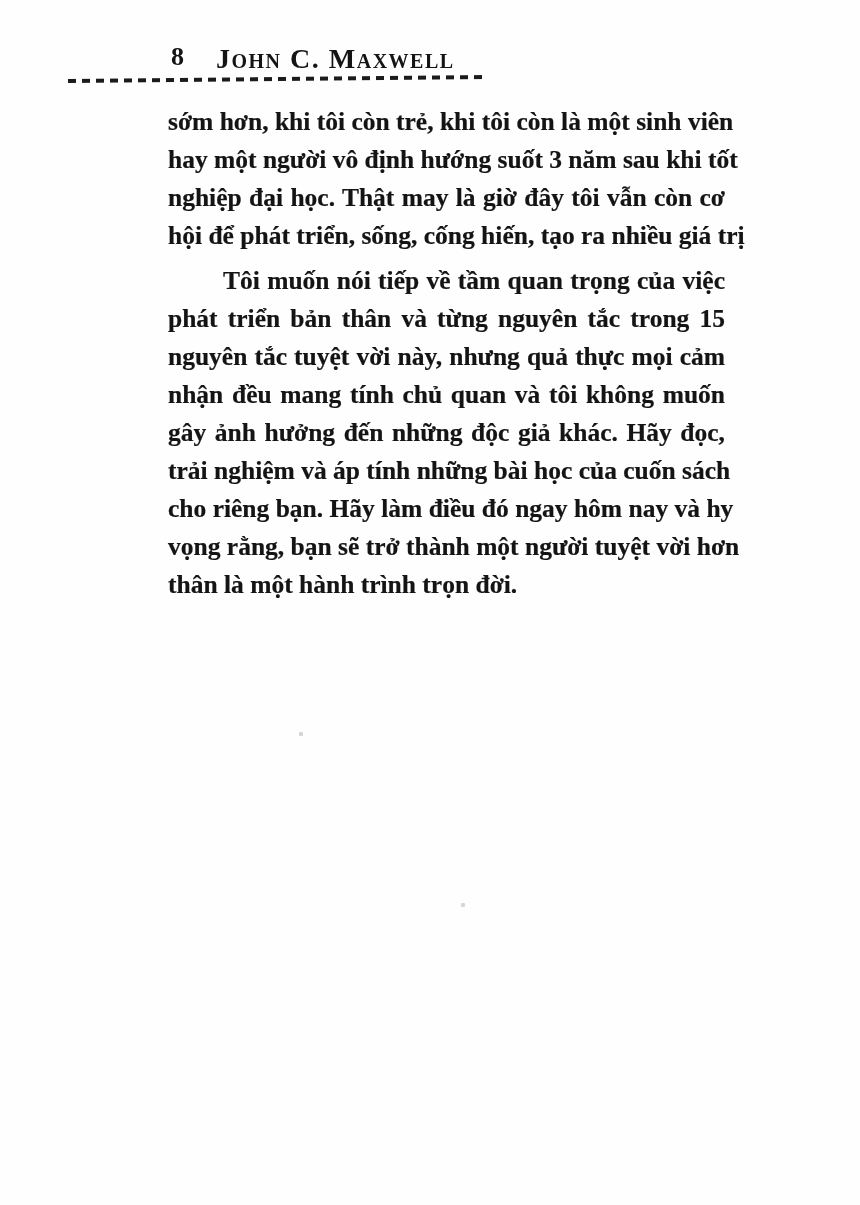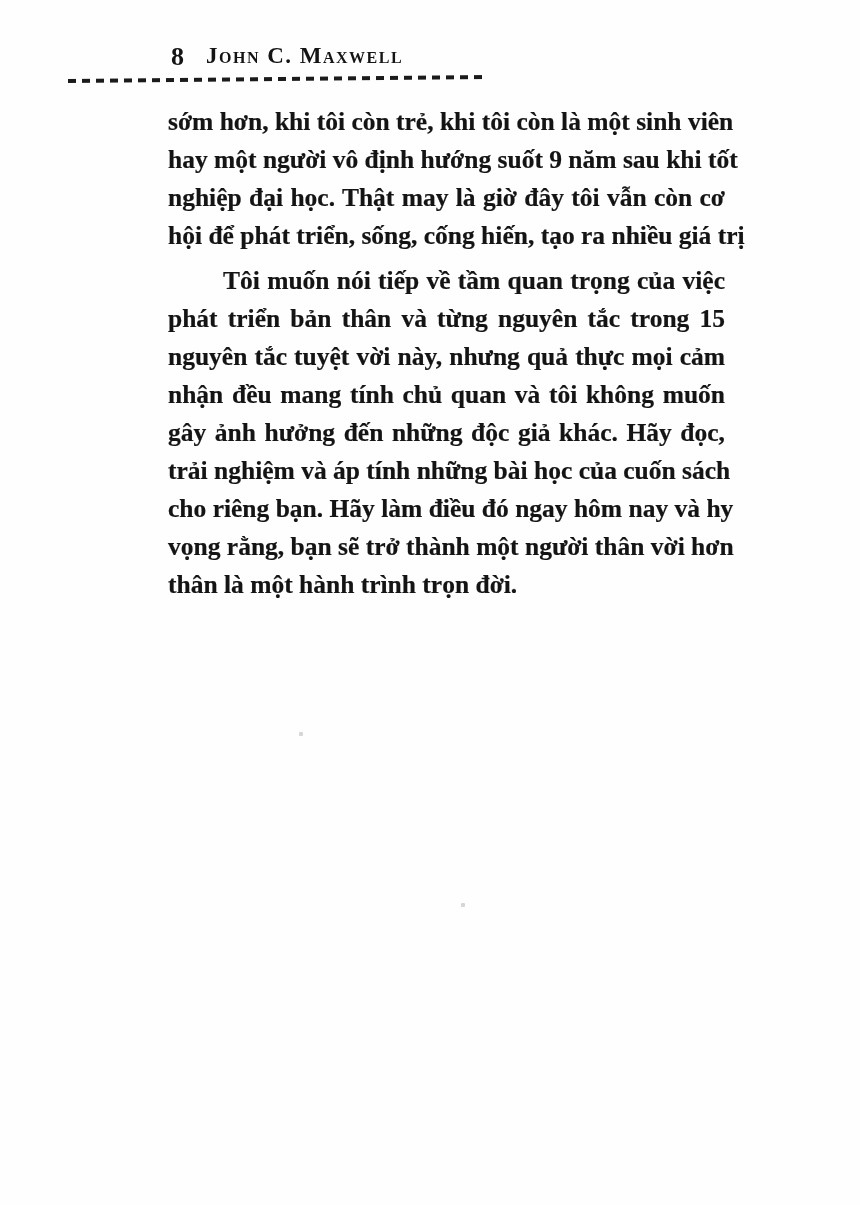--- a/index.html
+++ b/index.html
@@ -28,23 +28,23 @@
   .page-number {
     position: absolute;
     left: 171px;
     top: 0;
     font-size: 26px;
     font-weight: bold;
     letter-spacing: 0.5px;
   }
   .running-title {
     position: absolute;
-    left: 206px;
+    left: 216px;
     top: 1px;
-    font-size: 23px;
+    font-size: 28px;
     font-weight: bold;
     font-variant: small-caps;
     letter-spacing: 1.5px;
   }
   .header-rule {
     position: absolute;
     left: 68px;
     top: 75px;
     width: 420px;
     height: 4px;
@@ -100,34 +100,34 @@
     <span class="page-number">8</span>
     <span class="running-title">John C. Maxwell</span>
   </div>
 
   <div class="header-rule"></div>
 
   <div class="text-block">
 
     <div class="paragraph">
       <div class="line">sớm hơn, khi tôi còn trẻ, khi tôi còn là một sinh viên</div>
-      <div class="line">hay một người vô định hướng suốt 9 năm sau khi tốt</div>
+      <div class="line">hay một người vô định hướng suốt 3 năm sau khi tốt</div>
       <div class="line">nghiệp đại học. Thật may là giờ đây tôi vẫn còn cơ</div>
       <div class="line">hội để phát triển, sống, cống hiến, tạo ra nhiều giá trị</div>
     </div>
 
     <div class="paragraph">
       <div class="line first-indent">Tôi muốn nói tiếp về tầm quan trọng của việc</div>
       <div class="line">phát triển bản thân và từng nguyên tắc trong 15</div>
       <div class="line">nguyên tắc tuyệt vời này, nhưng quả thực mọi cảm</div>
       <div class="line">nhận đều mang tính chủ quan và tôi không muốn</div>
       <div class="line">gây ảnh hưởng đến những độc giả khác. Hãy đọc,</div>
       <div class="line">trải nghiệm và áp tính những bài học của cuốn sách</div>
       <div class="line">cho riêng bạn. Hãy làm điều đó ngay hôm nay và hy</div>
-      <div class="line">vọng rằng, bạn sẽ trở thành một người thân vời hơn</div>
+      <div class="line">vọng rằng, bạn sẽ trở thành một người tuyệt vời hơn</div>
       <div class="line last-line">thân là một hành trình trọn đời.</div>
     </div>
 
   </div>
 
   <div class="speck speck-1"></div>
   <div class="speck speck-2"></div>
 
 </div>
 

